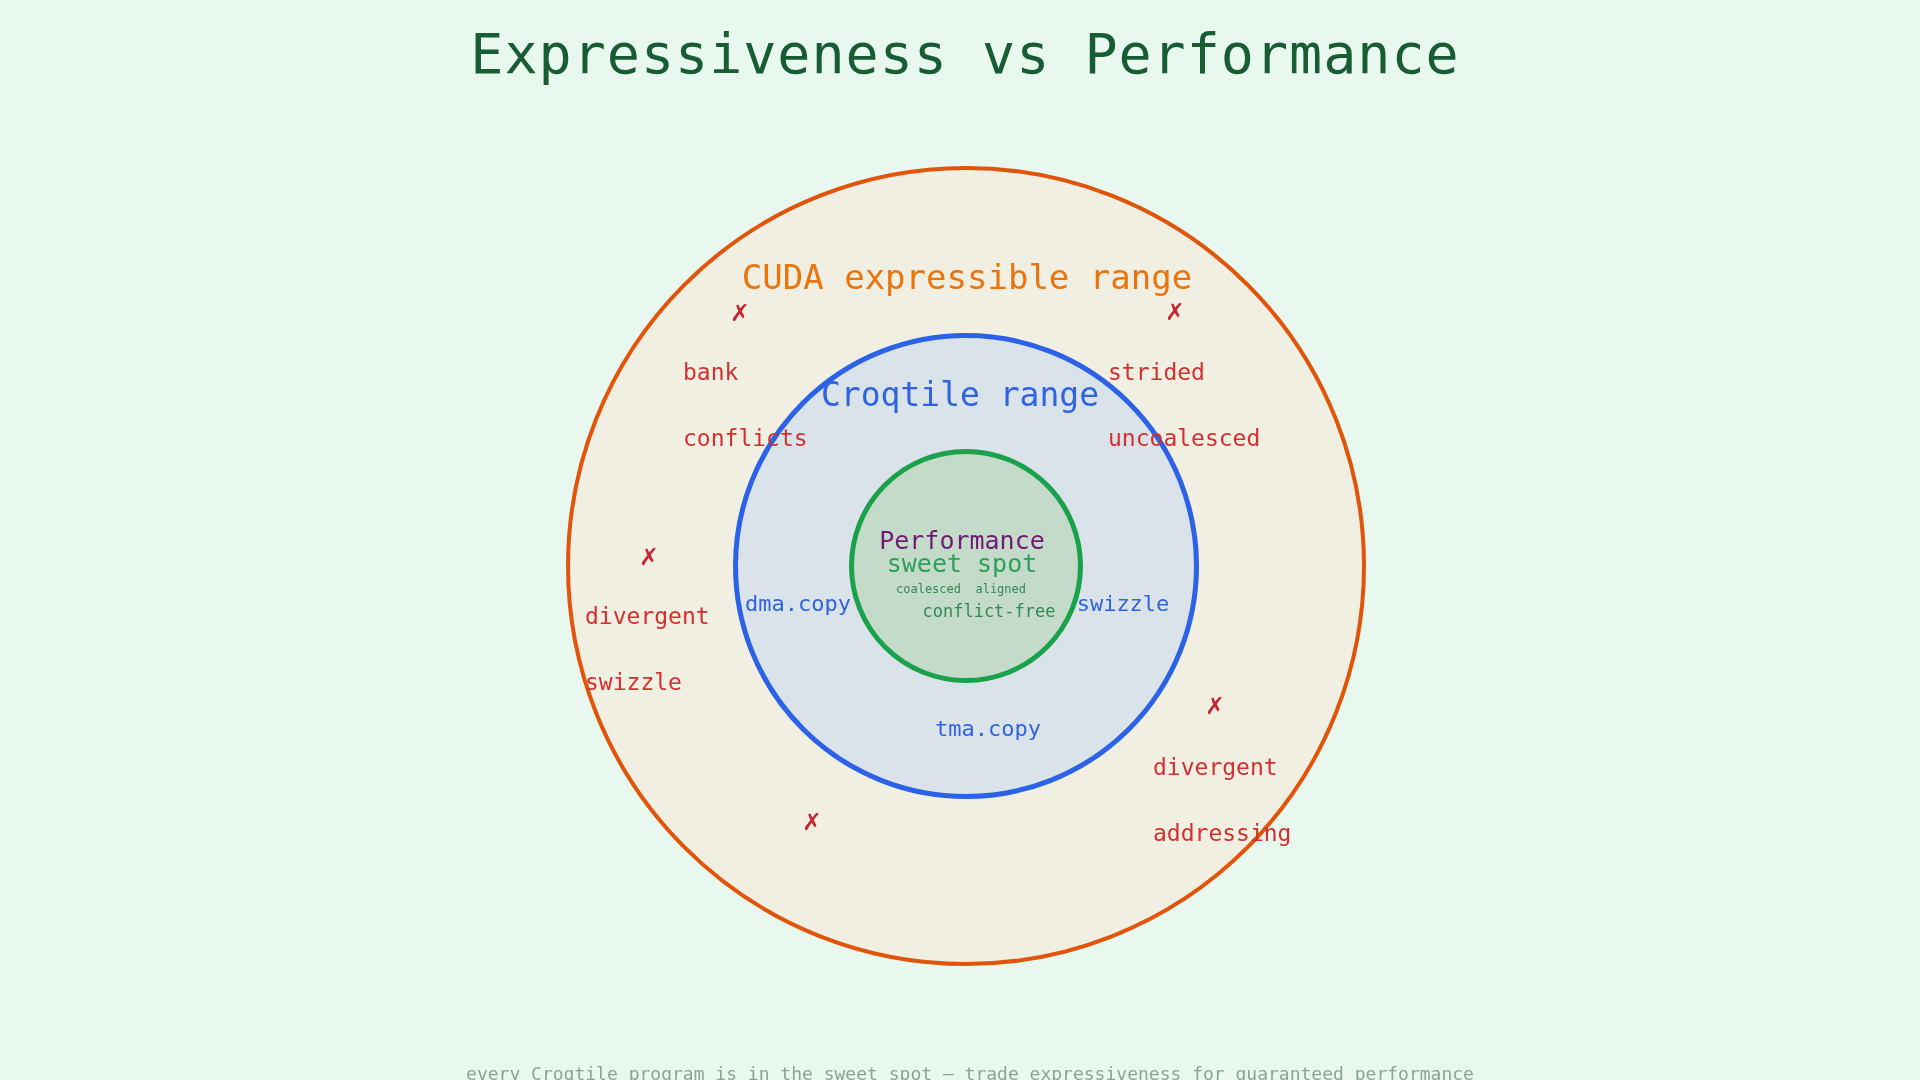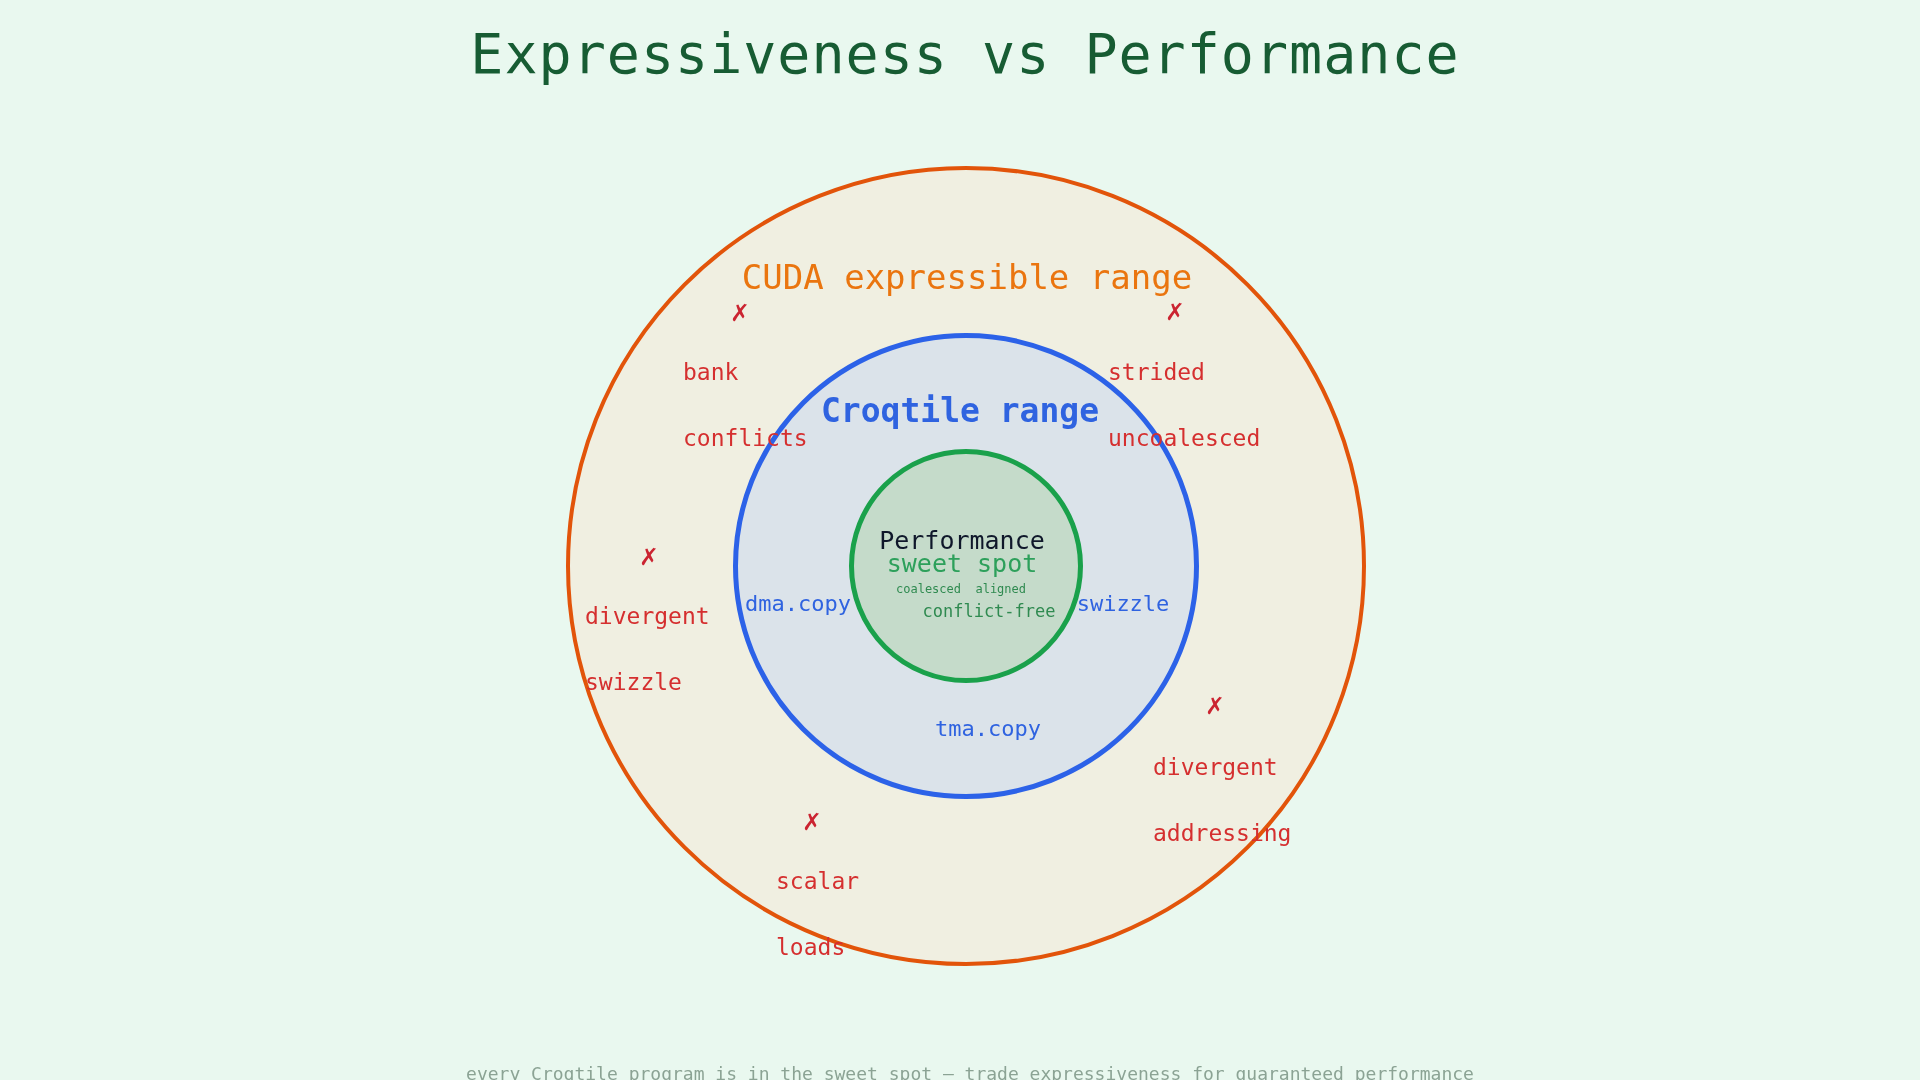--- a/index.html
+++ b/index.html
@@ -18,21 +18,21 @@
   .ring-cuda     { left: 566px; top: 166px; width: 800px; height: 800px; border: 4px solid #e2540a; background: #f0efe1; }
   .ring-croqtile { left: 733px; top: 333px; width: 466px; height: 466px; border: 5px solid #2c62e8; background: #dbe3ea; }
   .ring-sweet    { left: 849px; top: 449px; width: 234px; height: 234px; border: 5px solid #1aa14b; background: #c5dbca; }
 
   
   .title    { left: 965px; top: 54px;  font-size: 55px; letter-spacing: 1px; color: #175c33; }
   .subtitle { left: 970px; top: 107px; font-size: 24px; color: #2a6b45; }
 
   
   .cuda-label     { left: 967px; top: 277px; font-size: 34px; color: #ea750f; }
-  .croqtile-label { left: 960px; top: 410px; font-size: 33px; color: #2f63e0; font-weight: bold; }
+  .croqtile-label { left: 960px; top: 394px; font-size: 33px; color: #2f63e0; }
 
   
   .sweet-l1 { left: 962px; top: 540px; font-size: 25px; color: #2da05b; }
   .sweet-l2 { left: 962px; top: 563px; font-size: 25px; color: #2da05b; }
   .sweet-t1 { left: 961px; top: 589px; font-size: 12px; color: #2f8a50; }
   .sweet-t2 { left: 961px; top: 611px; font-size: 17px; color: #2f8a50; }
 
   
   .blue-item { font-size: 22px; color: #2f63e0; }
   .item-dma { left: 798px;  top: 603px; }
@@ -66,21 +66,21 @@
 
   <div class="abs ctr title">Expressiveness vs Performance</div>
 
   <div class="circle ring-cuda" style="border-color: rgb(226, 84, 10); background-color: rgb(240, 239, 225);"></div>
   <div class="circle ring-croqtile" style="border-color: rgb(44, 98, 232); background-color: rgb(219, 227, 234);"></div>
   <div class="circle ring-sweet" style="border-color: rgb(26, 161, 75); background-color: rgb(197, 219, 202);"></div>
 
   <div class="abs ctr cuda-label" style="color: rgb(234, 117, 15);">CUDA expressible range</div>
   <div class="abs ctr croqtile-label" style="color: rgb(47, 99, 224);">Croqtile range</div>
 
-  <div class="abs ctr sweet-l1" style="color: #0f172a;">Performance</div>
+  <div class="abs ctr sweet-l1" style="color: #701a75;">Performance</div>
   <div class="abs ctr sweet-l2" style="color: rgb(45, 160, 91);">sweet spot</div>
   <div class="abs ctr sweet-t1" style="color: rgb(47, 138, 80);">coalesced  aligned</div>
   <div class="abs ctr sweet-t2" style="color: rgb(47, 138, 80); margin-left: 28px;">conflict-free</div>
 
   <div class="abs ctr blue-item item-dma">dma.copy</div>
   <div class="abs ctr blue-item item-swz">swizzle</div>
   <div class="abs ctr blue-item item-tma">tma.copy</div>
 
   <div class="ap ap-bank">
     <div>bank</div>
@@ -99,21 +99,17 @@
     <div>swizzle</div>
   </div>
   <div class="xmark x-misalign">✗</div>
 
   <div class="ap ap-divergent">
     <div>divergent</div>
     <div>addressing</div>
   </div>
   <div class="xmark x-divergent">✗</div>
 
-  <div class="ap ap-scalar">
-    <div>scalar</div>
-    <div>loads</div>
-  </div>
   <div class="xmark x-scalar">✗</div>
 
   <div class="abs ctr caption" style="color: rgb(139, 163, 148);">every Croqtile program is in the sweet spot – trade expressiveness for guaranteed performance</div>
 
 </div>
 
 </body></html>

